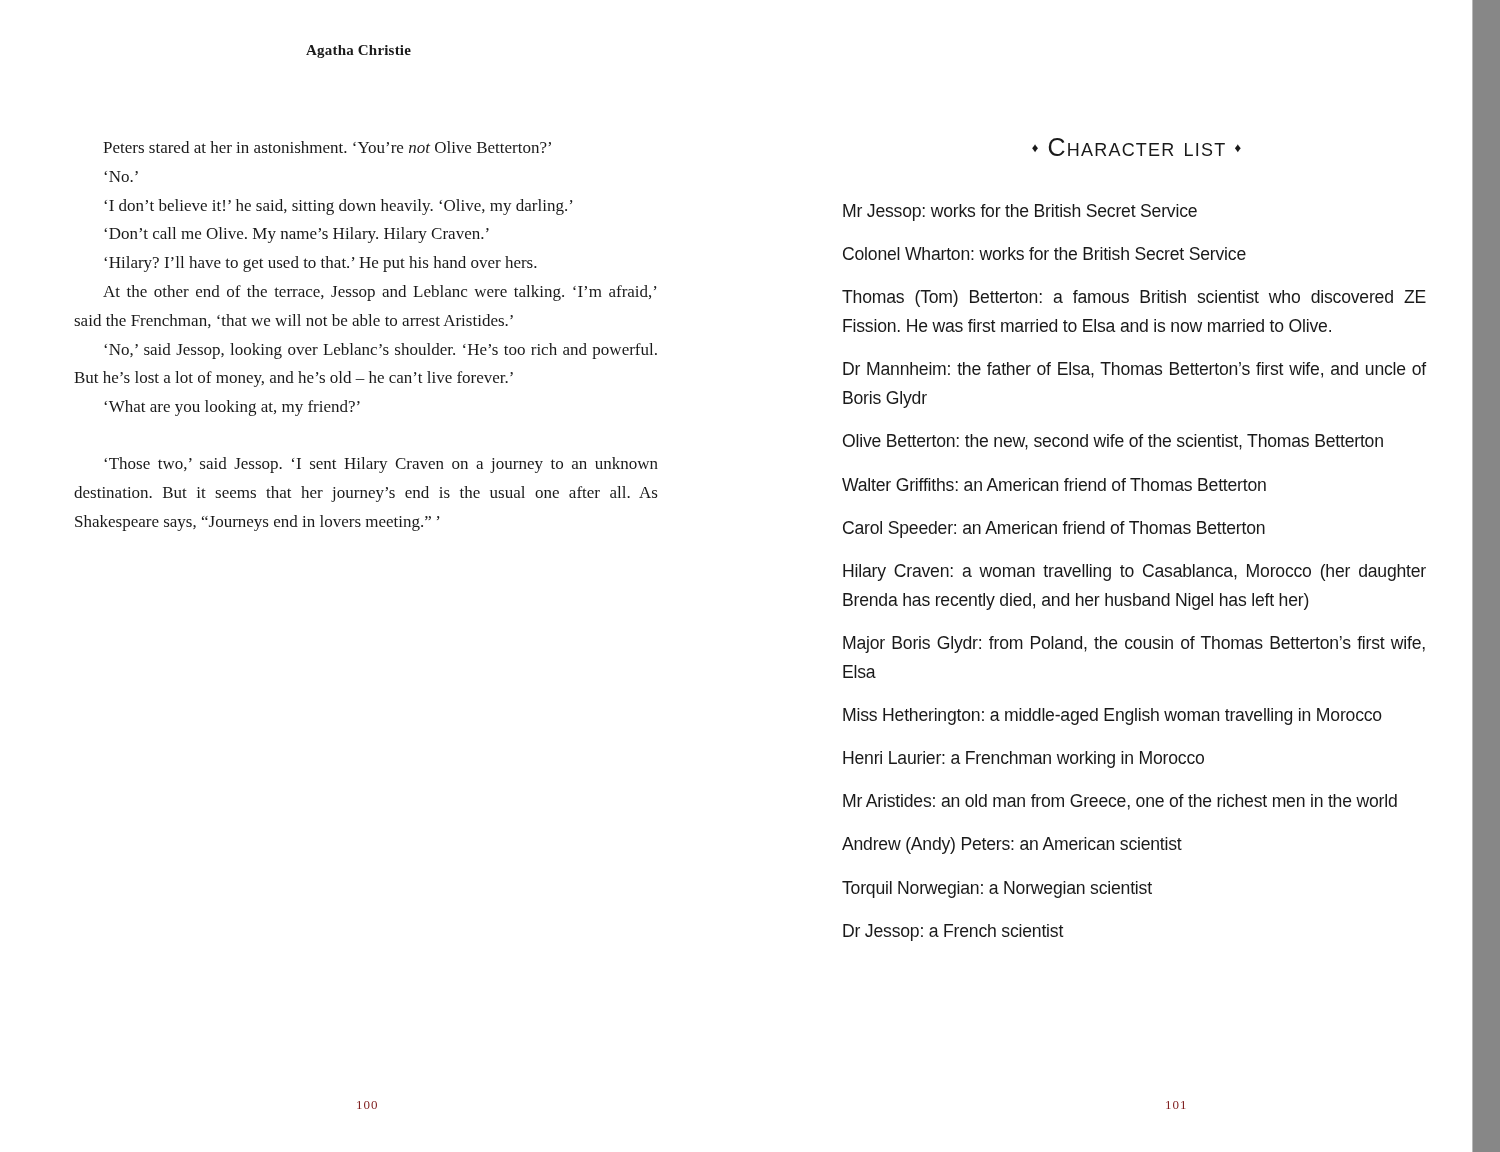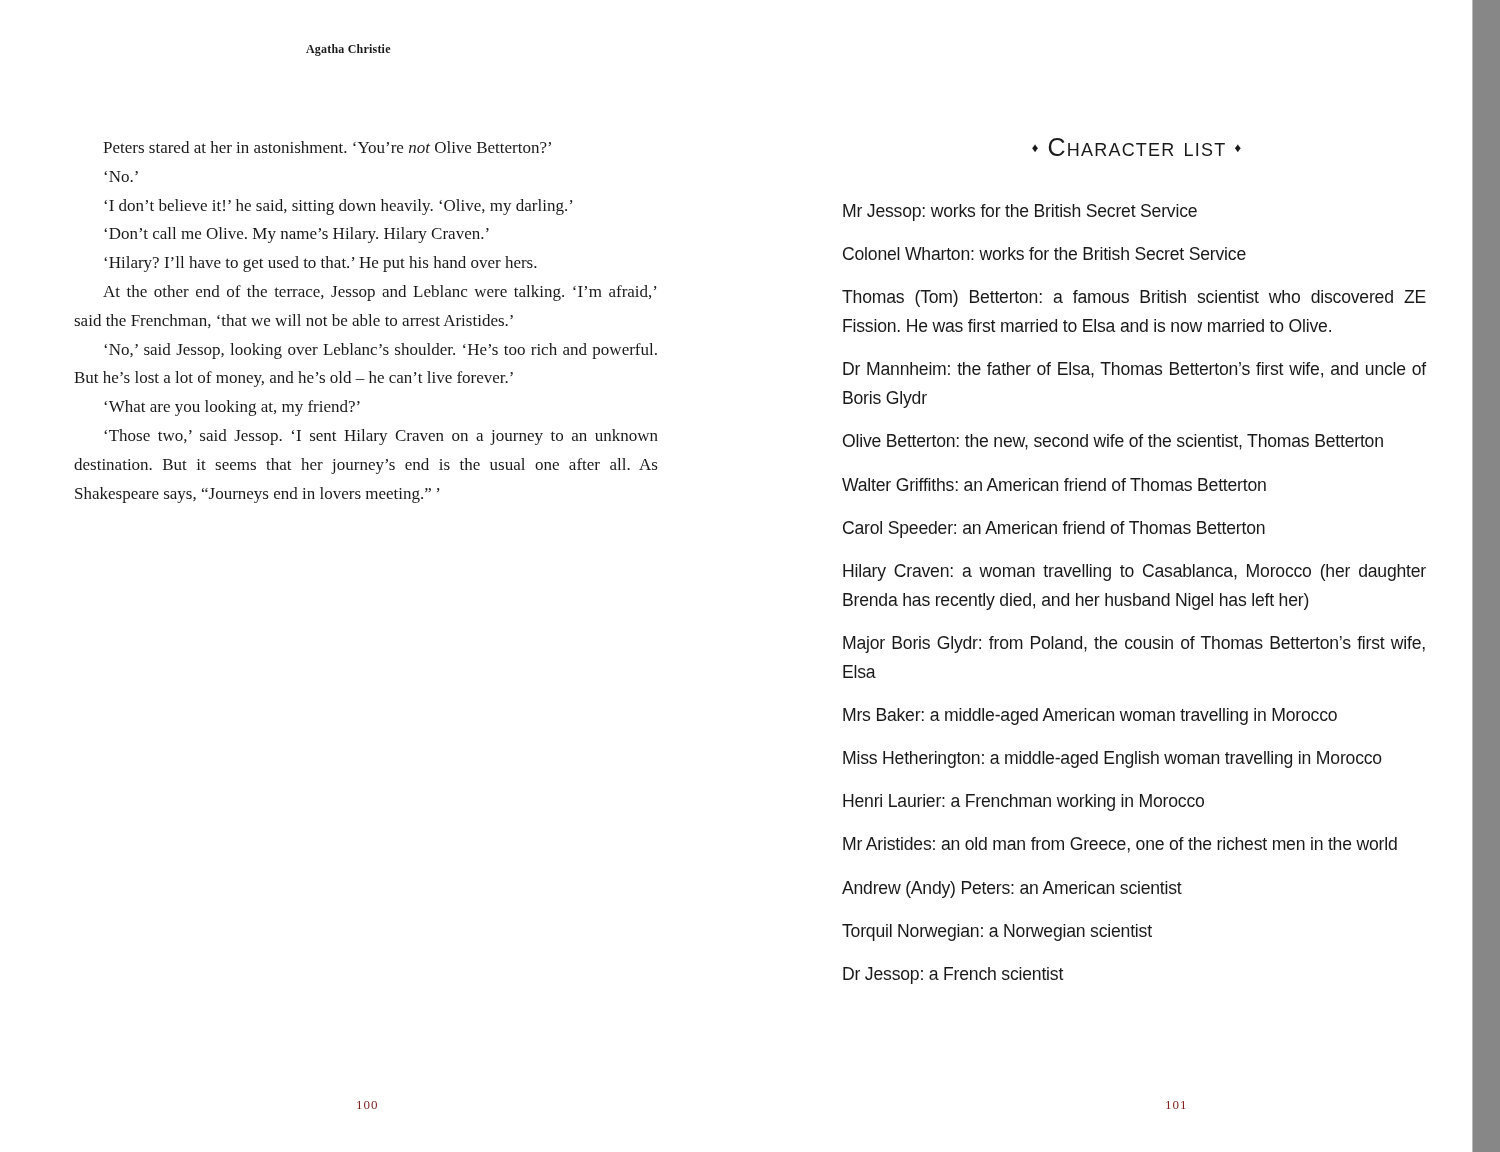--- a/index.html
+++ b/index.html
@@ -10,29 +10,29 @@
   .page { position: absolute; top: 0; height: 1152px; }
   .page-left { left: 0; width: 740px; }
   .page-right { left: 740px; width: 732px; }
   .edge-strip {
     position: absolute; left: 1472px; top: 0; width: 28px; height: 1152px;
     background: #878787; border-left: 1px solid #b8b8b8;
   }
   .running-head {
     position: absolute; left: 306px; top: 42px;
     font-family: "Liberation Serif", serif; font-weight: bold;
-    font-size: 12px; letter-spacing: 0.2px; color: #1a1a1a;
+    font-size: 15px; letter-spacing: 0.2px; color: #1a1a1a;
   }
   .prose {
     position: absolute; left: 74px; top: 134px; width: 584px;
     font-family: "Liberation Serif", serif; font-size: 17px;
     line-height: 28.8px; color: #1a1a1a;
   }
   .prose p { margin: 0; text-indent: 29px; text-align: justify; }
-  .prose p.last { text-align-last: left; }
+  .prose p.last { text-align-last: left; margin-top: 28px; }
   .folio {
     position: absolute; top: 1097px;
     font-family: "Liberation Serif", serif; font-size: 13px;
     letter-spacing: 1px; color: #7f1d1d;
   }
   .folio-left { left: 356px; }
   .folio-right { left: 402px; margin-left: 23px; }
   .heading {
     position: absolute; left: 0; top: 133px; width: 794px; text-align: center;
     font-family: "Liberation Sans", sans-serif; font-size: 25px;
@@ -73,21 +73,20 @@
   <div class="char-list">
     <div class="char-item"><span class="name">Mr Jessop:</span> <span>works for the British Secret Service</span></div>
     <div class="char-item"><span class="name">Colonel Wharton:</span> <span>works for the British Secret Service</span></div>
     <div class="char-item"><span class="name">Thomas (Tom) Betterton:</span> <span>a famous British scientist who discovered ZE Fission. He was first married to Elsa and is now married to Olive.</span></div>
     <div class="char-item"><span class="name">Dr Mannheim:</span> <span>the father of Elsa, Thomas Betterton’s first wife, and uncle of Boris Glydr</span></div>
     <div class="char-item"><span class="name">Olive Betterton:</span> <span>the new, second wife of the scientist, Thomas Betterton</span></div>
     <div class="char-item"><span class="name">Walter Griffiths:</span> <span>an American friend of Thomas Betterton</span></div>
     <div class="char-item"><span class="name">Carol Speeder:</span> <span>an American friend of Thomas Betterton</span></div>
     <div class="char-item"><span class="name">Hilary Craven:</span> <span>a woman travelling to Casablanca, Morocco (her daughter Brenda has recently died, and her husband Nigel has left her)</span></div>
     <div class="char-item"><span class="name">Major Boris Glydr:</span> <span>from Poland, the cousin of Thomas Betterton’s first wife, Elsa</span></div>
-    <div class="char-item"><span class="name">Mrs Baker:</span> <span>a middle-aged American woman travelling in Morocco</span></div>
     <div class="char-item"><span class="name">Miss Hetherington:</span> <span>a middle-aged English woman travelling in Morocco</span></div>
     <div class="char-item"><span class="name">Henri Laurier:</span> <span>a Frenchman working in Morocco</span></div>
     <div class="char-item"><span class="name">Mr Aristides:</span> <span>an old man from Greece, one of the richest men in the world</span></div>
     <div class="char-item"><span class="name">Andrew (Andy) Peters:</span> <span>an American scientist</span></div>
     <div class="char-item"><span class="name">Torquil Norwegian:</span> <span>a Norwegian scientist</span></div>
     <div class="char-item"><span class="name">Dr Jessop:</span> <span>a French scientist</span></div>
   </div>
   <div class="folio folio-right">101</div>
 </div>
 

